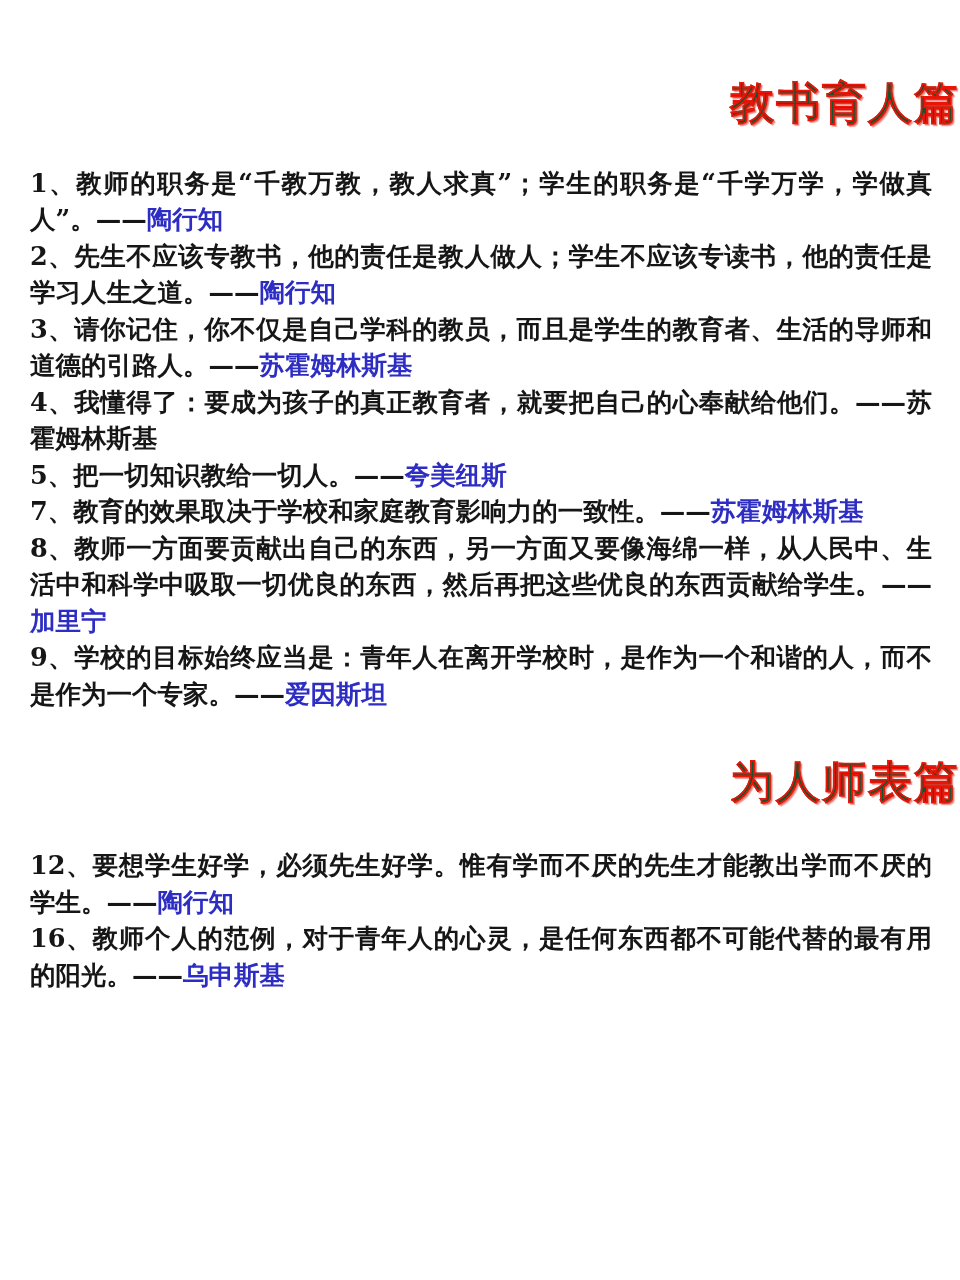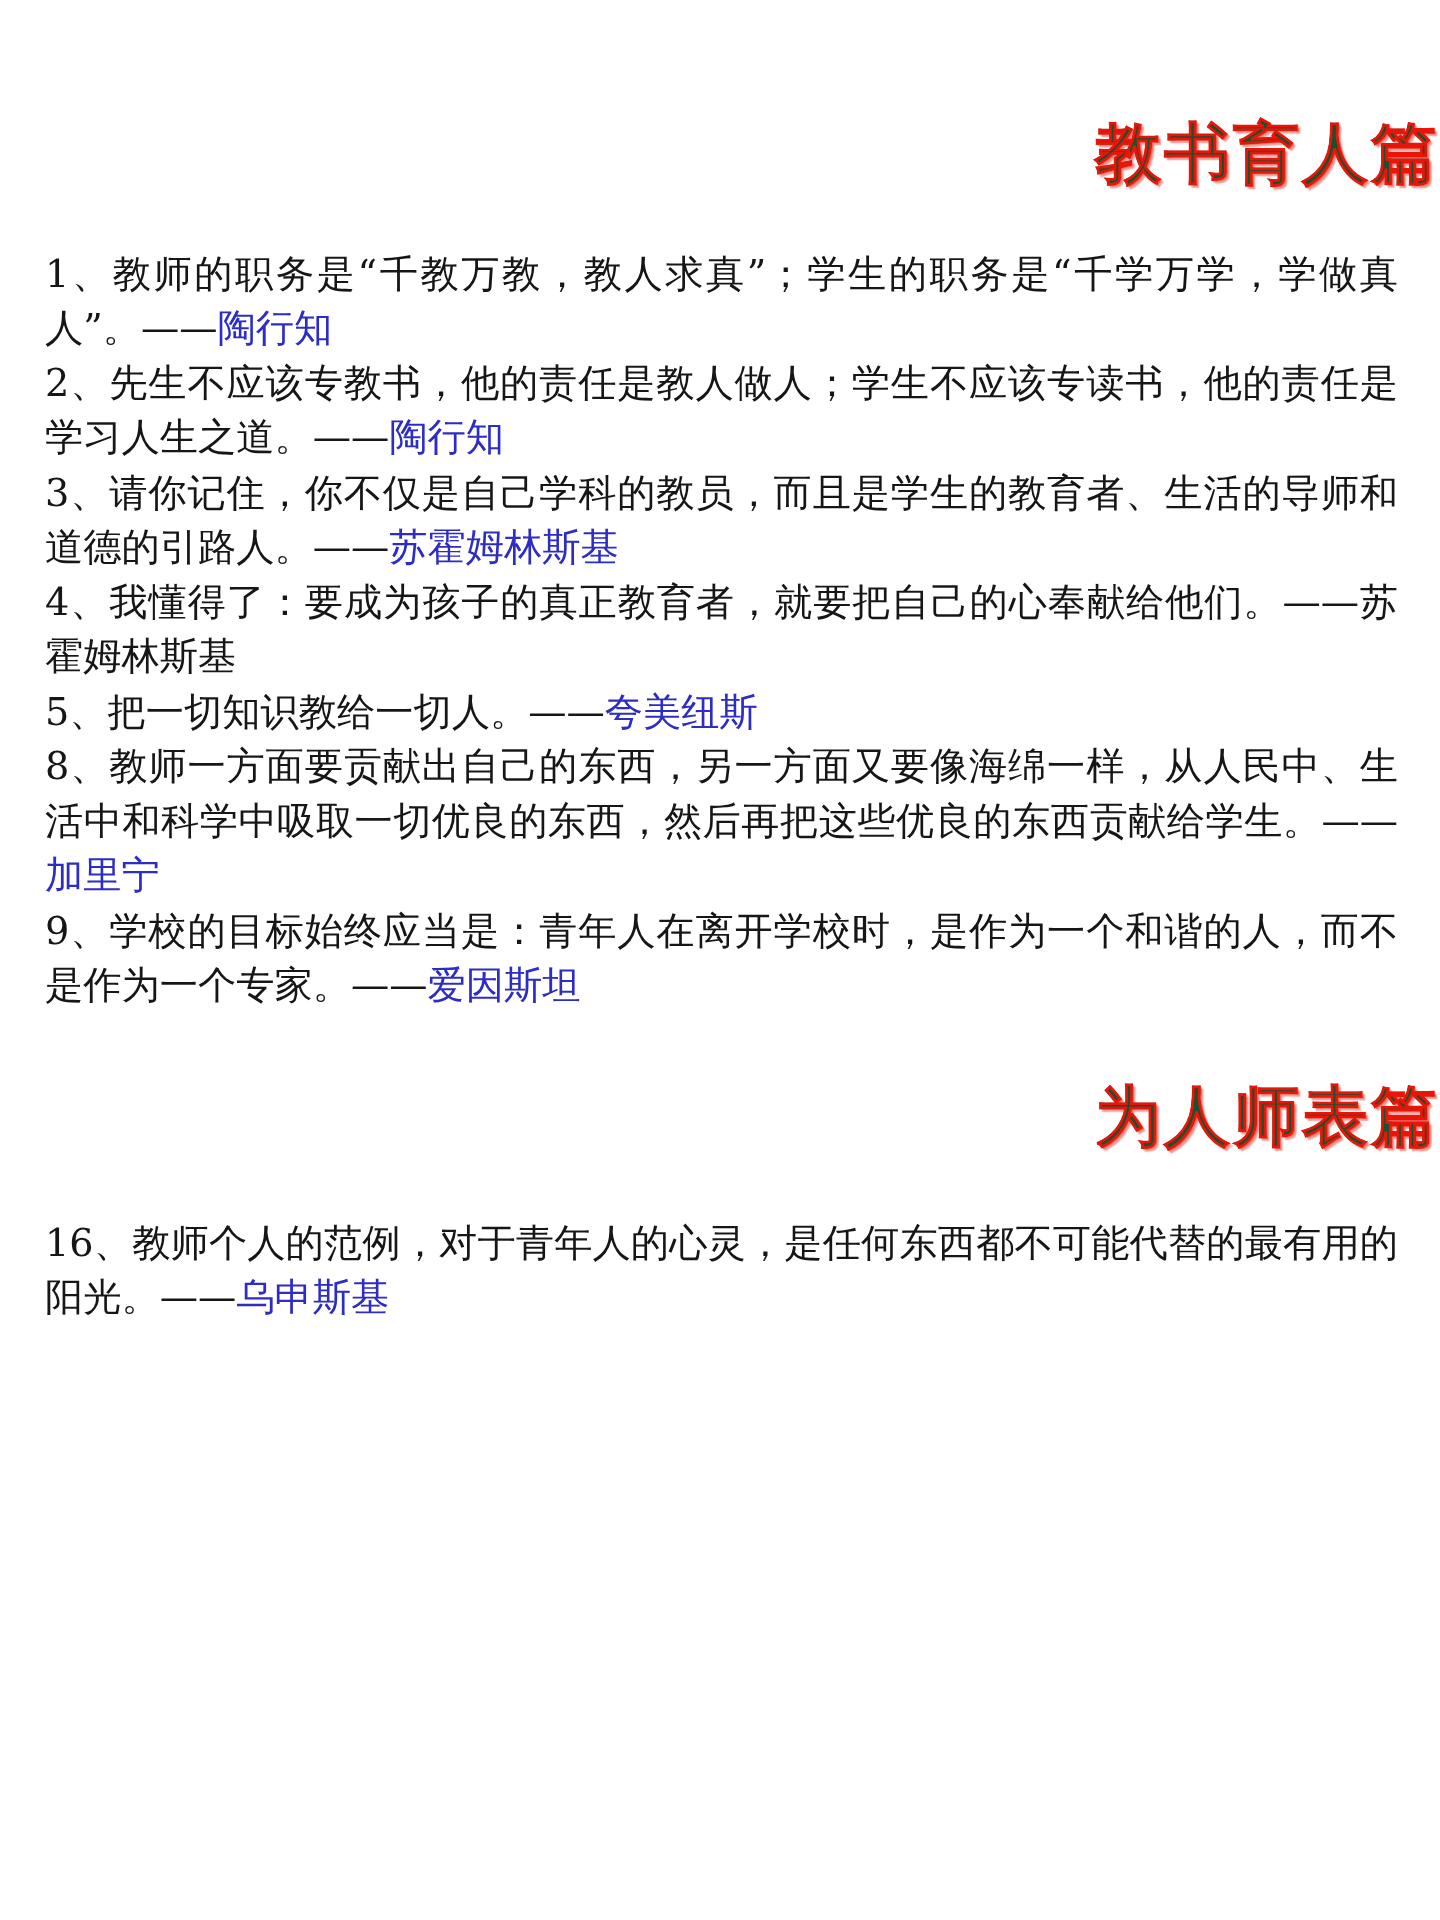--- a/index.html
+++ b/index.html
@@ -41,21 +41,21 @@
   .title-two { padding-top: 18px; padding-bottom: 14px; }
 
   
   .quote-list {
     margin: 0;
     padding: 0 28px 0 30px;
     list-style: none;
   }
   .quote-item {
     font-size: 25.5px;
-    font-weight: normal;
+    font-weight: bold;
     line-height: 36.5px;
     color: #161616;
     text-align: justify;
     text-justify: inter-ideograph;
     margin: 0;
     padding: 0;
     word-break: break-all;
     font-family: "DejaVu Serif", "Liberation Serif", serif;
   }
   .quote-body { color: #161616; }
@@ -72,23 +72,25 @@
 <div class="page">
 
   <h1 class="section-title title-one">教书育人篇</h1>
 
   <ul class="quote-list block-one">
     <li class="quote-item"><span class="quote-body">1、</span><span class="quote-body">教师的职务是“千教万教，教人求真”；学生的职务是“千学万学，学做真人”。</span><span class="dash">——</span><span class="author-blue">陶行知</span></li>
     <li class="quote-item"><span class="quote-body">2、</span><span class="quote-body">先生不应该专教书，他的责任是教人做人；学生不应该专读书，他的责任是学习人生之道。</span><span class="dash">——</span><span class="author-blue">陶行知</span></li>
     <li class="quote-item"><span class="quote-body">3、</span><span class="quote-body">请你记住，你不仅是自己学科的教员，而且是学生的教育者、生活的导师和道德的引路人。</span><span class="dash">——</span><span class="author-blue">苏霍姆林斯基</span></li>
     <li class="quote-item"><span class="quote-body">4、</span><span class="quote-body">我懂得了：要成为孩子的真正教育者，就要把自己的心奉献给他们。</span><span class="dash">——</span><span class="author-black">苏霍姆林斯基</span></li>
     <li class="quote-item"><span class="quote-body">5、</span><span class="quote-body">把一切知识教给一切人。</span><span class="dash">——</span><span class="author-blue">夸美纽斯</span></li>
+    <li class="quote-item"><span class="quote-body">7、</span><span class="quote-body">教育的效果取决于学校和家庭教育影响力的一致性。</span><span class="dash">——</span><span class="author-blue">苏霍姆林斯基</span></li>
     <li class="quote-item"><span class="quote-body">8、</span><span class="quote-body">教师一方面要贡献出自己的东西，另一方面又要像海绵一样，从人民中、生活中和科学中吸取一切优良的东西，然后再把这些优良的东西贡献给学生。</span><span class="dash">——</span><span class="author-blue">加里宁</span></li>
     <li class="quote-item"><span class="quote-body">9、</span><span class="quote-body">学校的目标始终应当是：青年人在离开学校时，是作为一个和谐的人，而不是作为一个专家。</span><span class="dash">——</span><span class="author-blue">爱因斯坦</span></li>
   </ul>
 
   <h1 class="section-title title-two">为人师表篇</h1>
 
   <ul class="quote-list block-two">
+    <li class="quote-item"><span class="quote-body">12、</span><span class="quote-body">要想学生好学，必须先生好学。惟有学而不厌的先生才能教出学而不厌的学生。</span><span class="dash">——</span><span class="author-blue">陶行知</span></li>
     <li class="quote-item"><span class="quote-body">16、</span><span class="quote-body">教师个人的范例，对于青年人的心灵，是任何东西都不可能代替的最有用的阳光。</span><span class="dash">——</span><span class="author-blue">乌申斯基</span></li>
   </ul>
 
 </div>
 
 </body></html>

